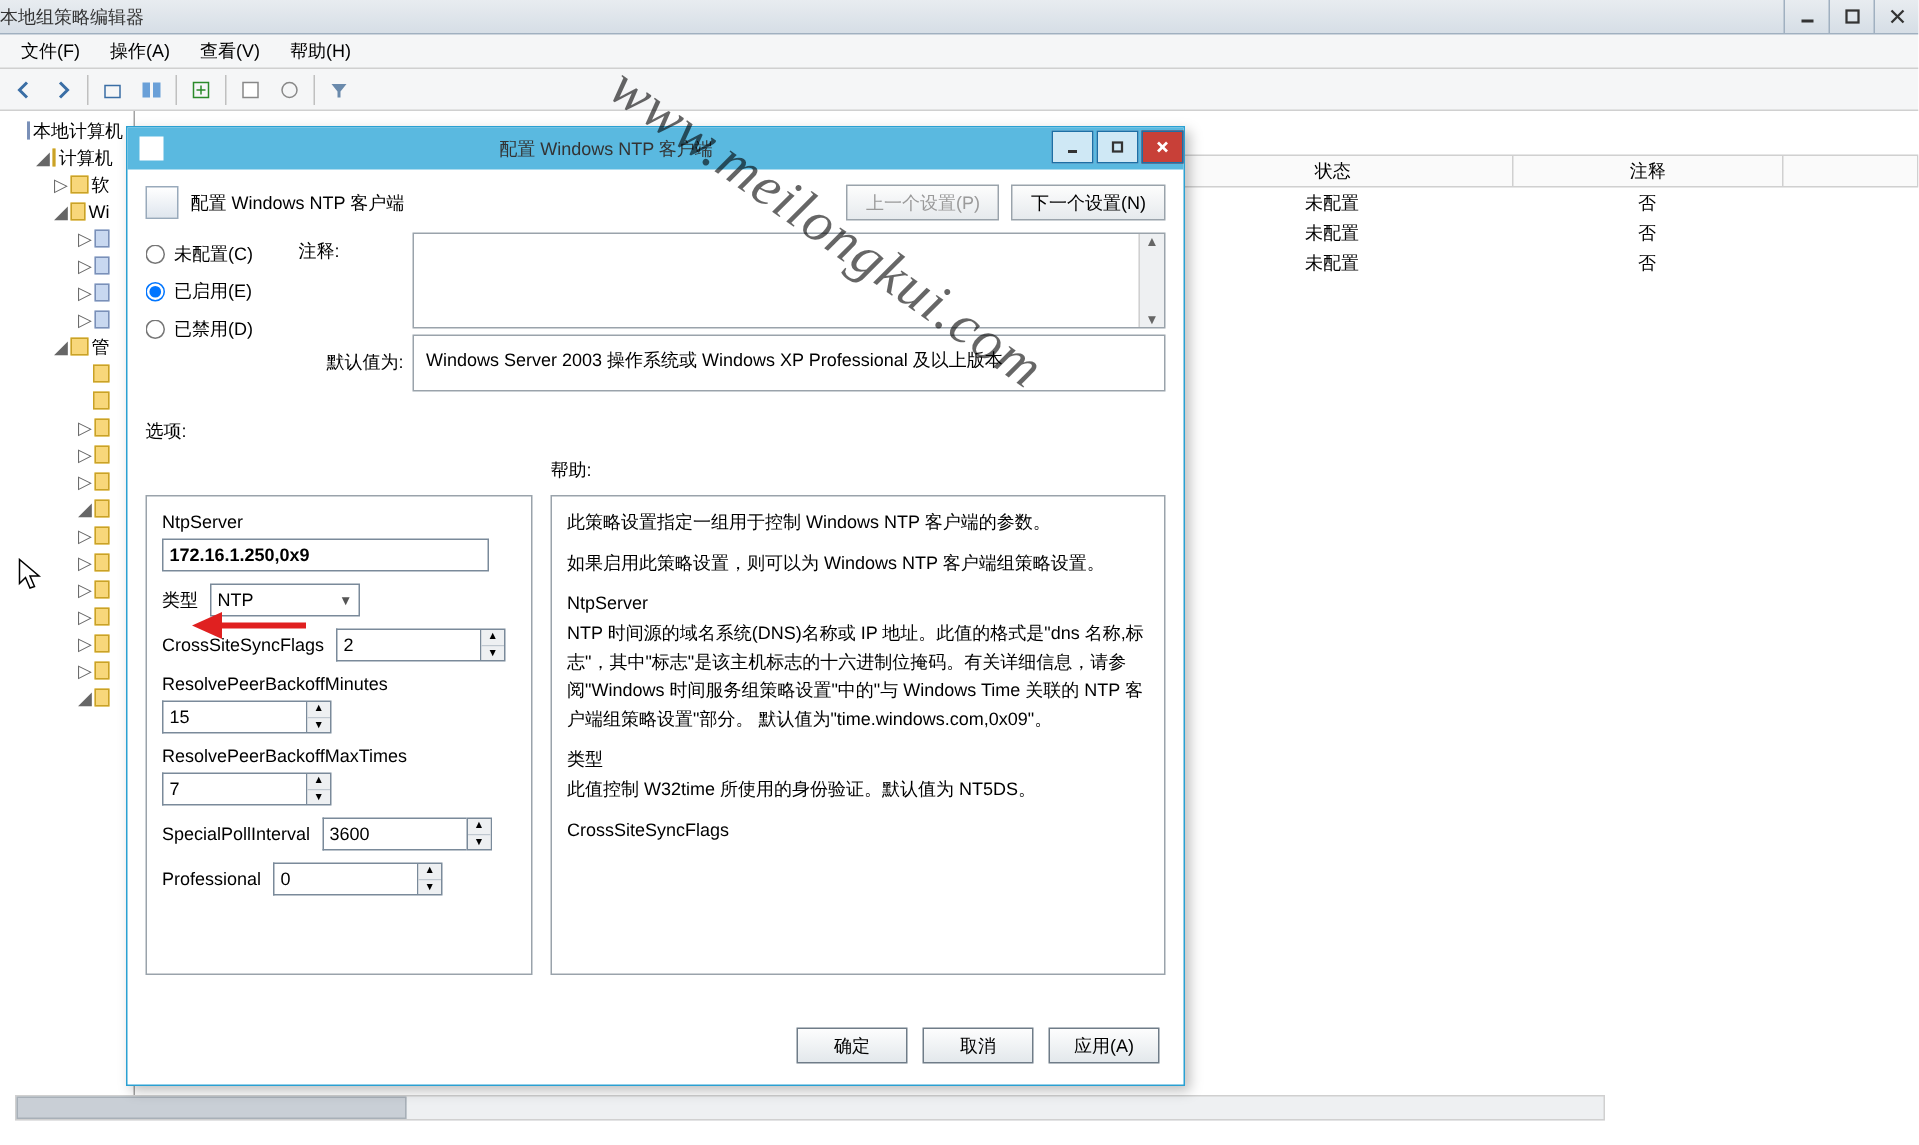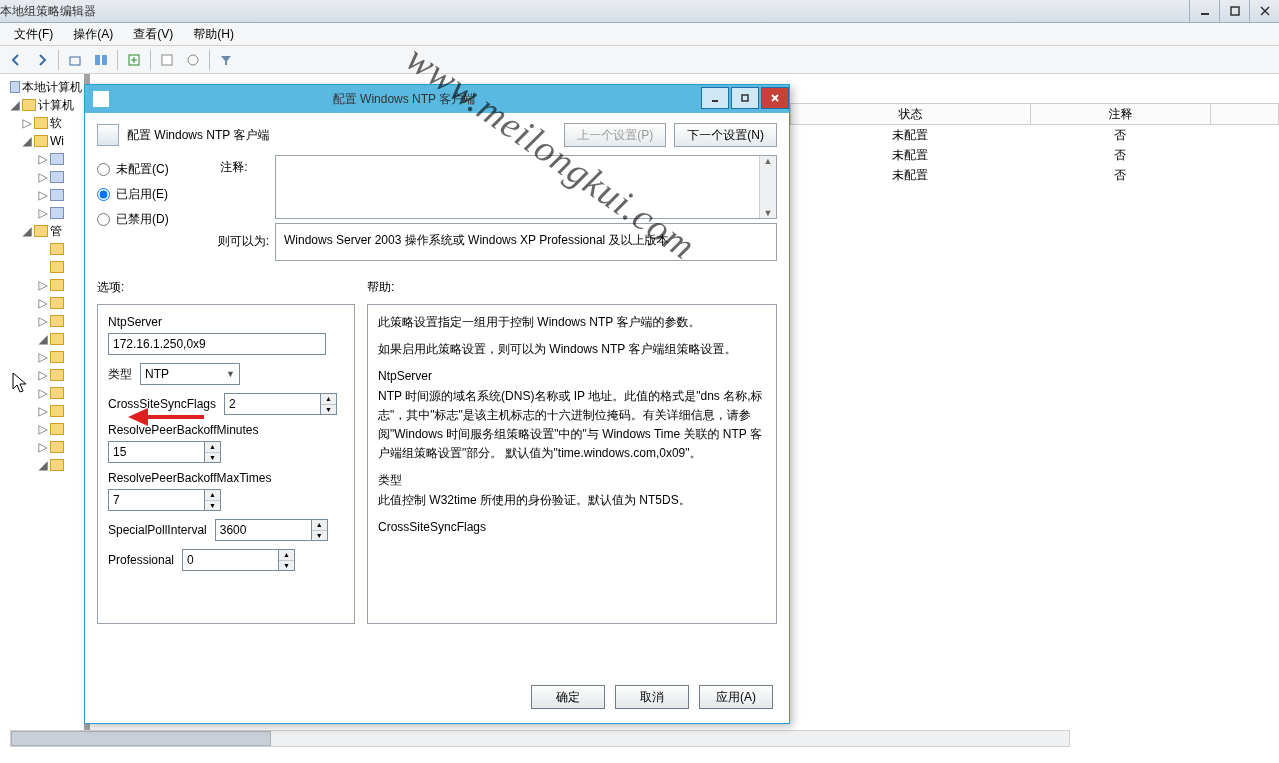--- a/index.html
+++ b/index.html
@@ -15,28 +15,28 @@
 
 .menubar { height: 23px; background: #f5f6f7; border-bottom: 1px solid #d0d0d0; display: flex; align-items: center; padding-left: 6px; gap: 4px;}
 .menuitem { padding: 3px 8px; }
 
 
 .toolbar { height: 28px; background: #f5f6f7; border-bottom:1px solid #d0d0d0; display:flex; align-items:center; padding-left:4px; gap:2px;}
 .tbtn { width:24px;height:24px; display:flex;align-items:center;justify-content:center;border:1px solid transparent;}
 .tsep{width:1px;height:20px;background:#c0c0c0;margin:0 2px;}
 
 
-.tree-pane { position:absolute; top:74px; left:0; width:90px; height:660px; background:#fff; border-right:6px solid #a3a3a3; padding:4px 2px; overflow:hidden;}
+.tree-pane { position:absolute; top:74px; left:0; width:90px; height:660px; background:#fff; border-right:1px solid #a3a3a3; padding:4px 16px; overflow:hidden;}
 .tree-node{display:flex;align-items:center;height:18px;gap:2px;white-space:nowrap;}
 .tree-node .tri{width:10px;text-align:center;color:#666;}
 .tree-node .fico{width:14px;height:12px;background:#f8d77a;border:1px solid #c9a227;}
 .tree-node.root .fico{background:#c8d8f0;border:1px solid #7a90b8;}
 
 
-.right-list { position:absolute; top:103px; left:790px; right:0; }
+.right-list { position:absolute; top:103px; left:768px; right:0; }
 .listhdr { display:flex; height:22px; border:1px solid #d0d0d0; background:#fafafa;}
 .listhdr div{border-right:1px solid #d0d0d0; display:flex;align-items:center;justify-content:center;}
 .col1{flex:0 0 240px;} .col2{flex:0 0 180px;}
 .listrow{display:flex;height:20px;}
 .listrow div{display:flex;align-items:center;justify-content:center;}
 .listrow .col1{flex:0 0 240px;} .listrow .col2{flex:0 0 180px;}
 
 
 .hscroll{position:absolute; left:10px; bottom:16px; width:1060px; height:17px; background:#eef0f2; border:1px solid #d0d0d0; display:flex;}
 .hscroll .thumb{width:260px;height:100%;background:#c9cfd6;border:1px solid #a8b0b8;margin-left:0;}
@@ -60,40 +60,40 @@
 .navbtn{height:24px;padding:0 12px;border:1px solid #9aa3ab;background:linear-gradient(#fdfdfd,#e6eaed);}
 .navbtn.disabled{color:#9a9a9a;}
 
 
 .section1{display:flex;gap:12px;}
 .radios{width:90px;display:flex;flex-direction:column;gap:8px;padding-top:6px;}
 .radio{display:flex;align-items:center;gap:6px;}
 .radio input{margin:0;}
 .commentarea{flex:1;}
 .lblrow{display:flex;align-items:flex-start;gap:6px;margin-bottom:4px;}
-.lblrow .lbl{width:70px;text-align:center;padding-top:4px;}
+.lblrow .lbl{width:70px;text-align:left;padding-top:4px;}
 .commentbox{flex:1;height:64px;border:1px solid #9aa3ab;background:#fff;position:relative;}
 .commentbox .sbar{position:absolute;right:0;top:0;width:17px;height:100%;background:#eef0f2;border-left:1px solid #d0d0d0;display:flex;flex-direction:column;justify-content:space-between;align-items:center;}
 .commentbox .sbar span{font-size:9px;color:#666;}
 .platrow{display:flex;gap:6px;}
 .platrow .lbl{width:70px;text-align:right;padding-top:10px;}
 .platbox{flex:1;height:38px;border:1px solid #9aa3ab;background:#fff;padding:8px;}
 
 
 .colhdrs{display:flex;margin-top:18px;}
 .colhdrs .ohdr{flex:0 0 270px;}
-.colhdrs .hhdr{flex:1;}
+.colhdrs .hhdr{flex:1;margin-top:26px;}
 .panels{display:flex;gap:12px;margin-top:8px;height:320px;}
 .optpanel{flex:0 0 258px;border:1px solid #9aa3ab;background:#fff;padding:10px 10px;display:flex;flex-direction:column;gap:8px;overflow:hidden;}
 .helppanel{flex:1;border:1px solid #9aa3ab;background:#fff;padding:8px 10px;overflow:hidden;line-height:1.6;position:relative;}
 .helppanel p{margin-bottom:8px;}
 
 .field{display:flex;flex-direction:column;gap:4px;}
 .field.row{flex-direction:row;align-items:center;gap:8px;}
-.txtinput{height:22px;border:1px solid #7a8a9a;padding:0 4px;background:#fff;}
+.txtinput{height:22px;border:1px solid #7a8a9a;padding:0 4px;background:#fff;font-weight:bold;}
 .txtinput.w210{width:218px;}
 .combo{height:22px;width:100px;border:1px solid #7a8a9a;background:#fff;display:flex;align-items:center;justify-content:space-between;padding:0 4px;}
 .combo .arr{font-size:9px;color:#555;}
 .spinner{display:flex;align-items:center;}
 .spinner .num{width:96px;height:22px;border:1px solid #7a8a9a;border-right:none;padding:0 4px;display:flex;align-items:center;background:#fff;}
 .spinner .btns{width:17px;height:22px;border:1px solid #7a8a9a;display:flex;flex-direction:column;}
 .spinner .btns span{flex:1;display:flex;align-items:center;justify-content:center;font-size:7px;background:#eef0f2;border-bottom:1px solid #c0c8d0;}
 .spinner .btns span:last-child{border-bottom:none;}
 
 
@@ -360,21 +360,21 @@
         <div class="lblrow">
           <div class="lbl">注释:</div>
           <div class="commentbox">
             <div class="sbar">
                 <span>▲</span>
                 <span>▼</span>
               </div>
           </div>
         </div>
         <div class="platrow">
-          <div class="lbl">则可以为:</div>
+          <div class="lbl">默认值为:</div>
           <div class="platbox">Windows Server 2003 操作系统或 Windows XP Professional 及以上版本</div>
         </div>
       </div>
     </div>
 
     <div class="colhdrs">
       <div class="ohdr">选项:</div>
       <div class="hhdr">帮助:</div>
     </div>
 

